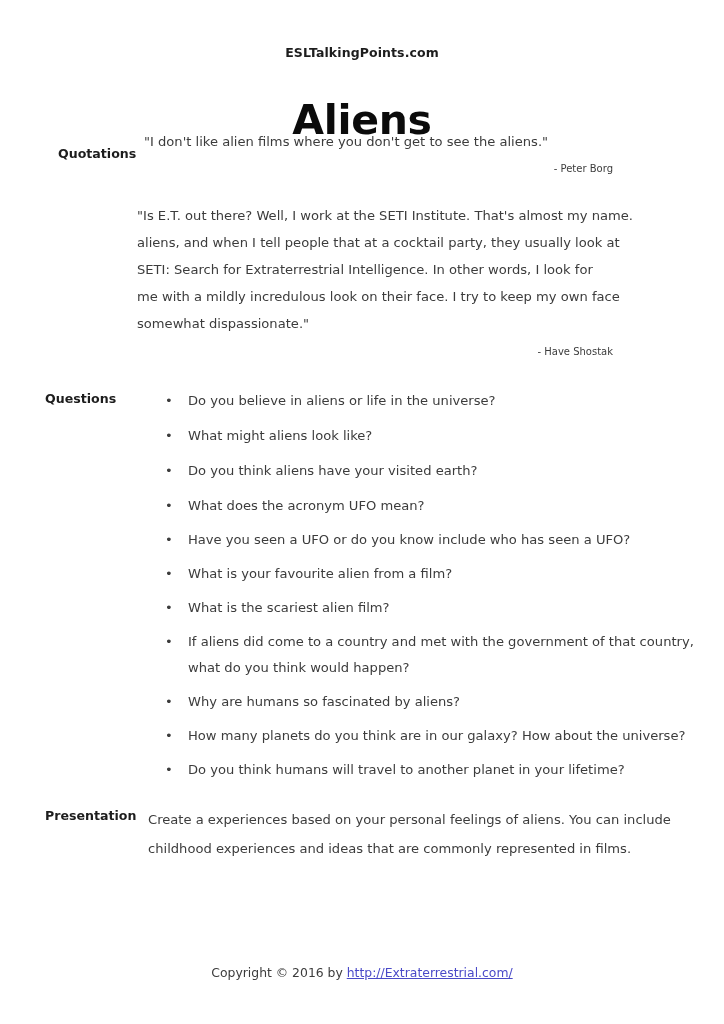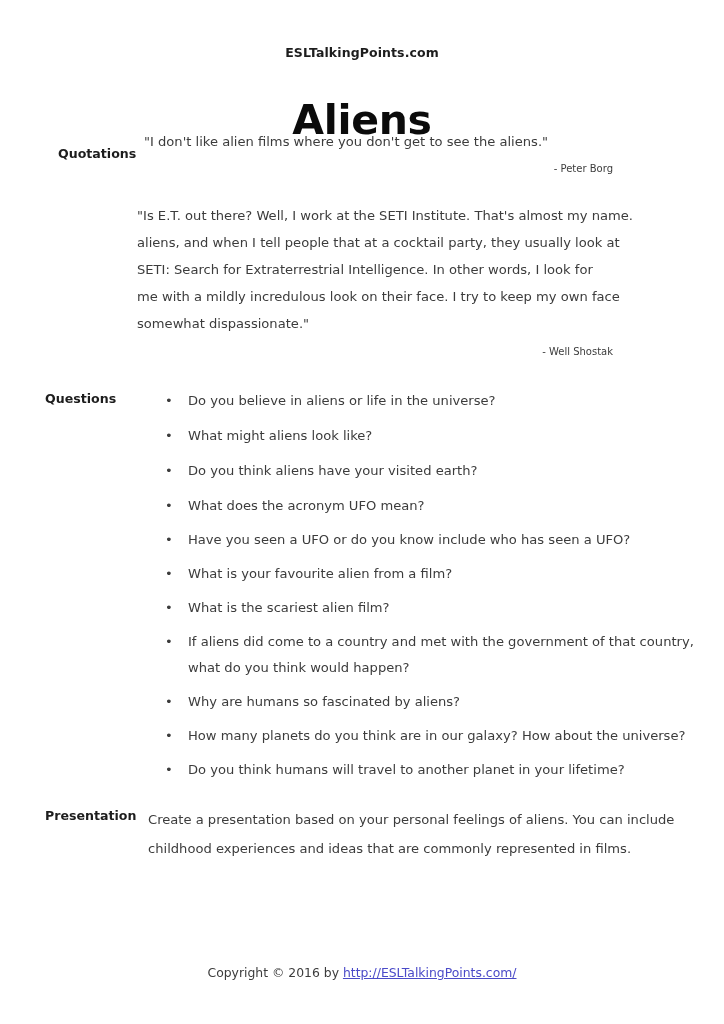--- a/index.html
+++ b/index.html
@@ -147,21 +147,21 @@
   <div class="attribution" style="left:300px; top:155px; width:313px;">- Peter Borg</div>
 
   <div class="quote-block" style="left:137px; top:202px; width:530px;">
     <div class="quote-line">"Is E.T. out there? Well, I work at the SETI Institute. That's almost my name.</div>
     <div class="quote-line">aliens, and when I tell people that at a cocktail party, they usually look at</div>
     <div class="quote-line">SETI: Search for Extraterrestrial Intelligence. In other words, I look for</div>
     <div class="quote-line">me with a mildly incredulous look on their face. I try to keep my own face</div>
     <div class="quote-line">somewhat dispassionate."</div>
   </div>
 
-  <div class="attribution" style="left:300px; top:338px; width:313px;">- Well Shostak</div>
+  <div class="attribution" style="left:300px; top:338px; width:313px;">- Have Shostak</div>
 
   <div class="row-label" style="left:45px; top:391px;">Questions</div>
 
   <ul class="q-list">
     <li class="q-item" style="margin-top:0px;">
       <span class="bullet">•</span>
       <span class="q-line">Do you believe in aliens or life in the universe?</span>
     </li>
     <li class="q-item" style="margin-top:9px;">
       <span class="bullet">•</span>
@@ -202,21 +202,21 @@
     </li>
     <li class="q-item" style="margin-top:8px;">
       <span class="bullet">•</span>
       <span class="q-line">Do you think humans will travel to another planet in your lifetime?</span>
     </li>
   </ul>
 
   <div class="row-label" style="left:45px; top:808px;">Presentation</div>
 
   <div class="pres-block">
-    <div class="pres-line">Create a presentation based on your personal feelings of aliens. You can include</div>
+    <div class="pres-line">Create a experiences based on your personal feelings of aliens. You can include</div>
     <div class="pres-line">childhood experiences and ideas that are commonly represented in films.</div>
   </div>
 
   <div class="footer">
-    <span>Copyright © 2016 by </span><a class="footer-link" href="#">http://ESLTalkingPoints.com/</a>
+    <span>Copyright © 2016 by </span><a class="footer-link" href="#">http://Extraterrestrial.com/</a>
   </div>
 
 </div>
 
 </body></html>

